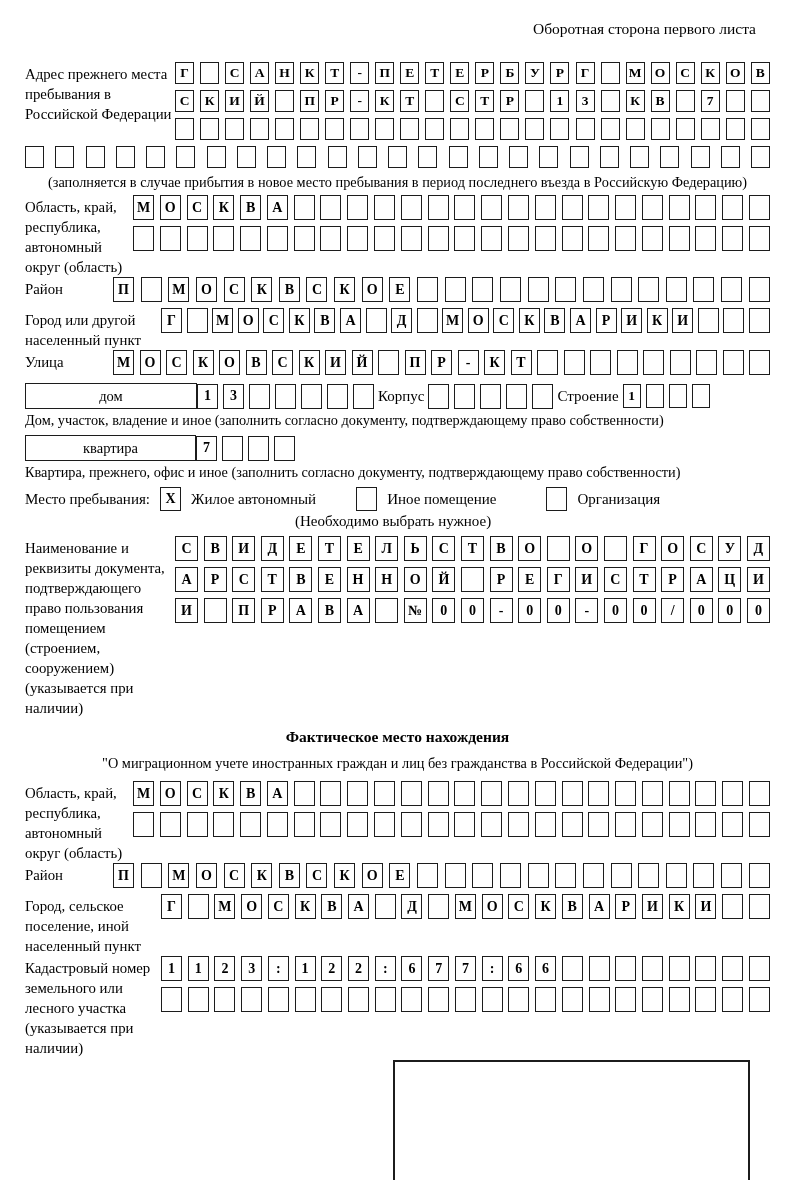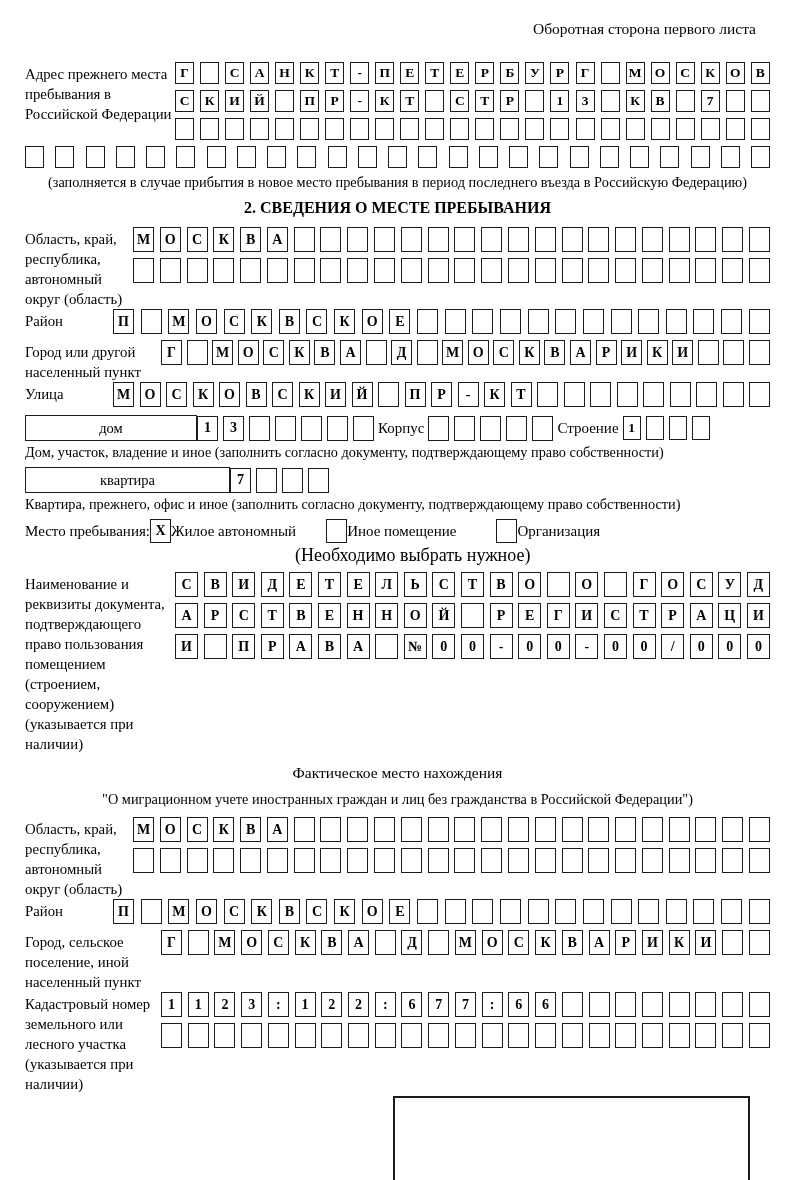--- a/index.html
+++ b/index.html
@@ -35,35 +35,35 @@
 
   .note { font-size:14.3px; text-align:center; margin:0 0 4px 0; }
   .sec-title { text-align:center; font-weight:bold; font-size:16px; margin:8px 0 10px 0; }
 
   .wide-box {
     border:1.6px solid #1c1c1c; height:26px;
     display:inline-flex; align-items:center; justify-content:center;
     font-size:14.5px;
   }
   .dom-box { width:172px; }
-  .kv-box { width:205px; }
+  .kv-box { width:171px; }
   .dom-row { display:flex; align-items:center; gap:0; margin:2px 0 3px 0; }
   .dom-row .txt { font-size:15px; padding:0 4px; }
   .caption { font-size:14.3px; margin:2px 0 6px 0; }
 
-  .mesto-row { display:flex; align-items:center; margin:2px 0 2px 0; }
+  .mesto-row { display:flex; align-items:center; gap:10px; margin:2px 0 2px 0; }
   .mesto-row .txt { font-size:15px; }
   .cb {
     width:21px; height:24px; border:1.6px solid #1c1c1c;
     display:inline-flex; align-items:center; justify-content:center;
     font-size:14px; font-weight:bold;
   }
-  .mesto-note { font-size:18px; margin:0 0 6px 270px; }
-
-  .fact-title { text-align:center; font-weight:normal; font-size:15.5px; margin:10px 0 8px 0; }
+  .mesto-note { font-size:15px; margin:0 0 6px 270px; }
+
+  .fact-title { text-align:center; font-weight:bold; font-size:15.5px; margin:10px 0 8px 0; }
   .fact-note { text-align:center; font-size:14.3px; line-height:19px; }
   .fact-note-wrap { margin-bottom:8px; }
 
   .stamp-wrap { margin-left:368px; width:357px; margin-top:2px; }
   .stamp-box { border:2px solid #1c1c1c; width:357px; height:172px; background:#fff; }
 </style>
 </head>
 <body>
 
 <div class="page">
@@ -175,21 +175,20 @@
       <span class="cell"></span>
       <span class="cell"></span>
       <span class="cell"></span>
       <span class="cell"></span>
       <span class="cell"></span>
       <span class="cell"></span>
       <span class="cell"></span>
     </div>
   <div class="note">(заполняется в случае прибытия в новое место пребывания в период последнего въезда в Российскую Федерацию)</div>
 
-  <div class="sec-title">2. СВЕДЕНИЯ О МЕСТЕ ПРЕБЫВАНИЯ</div>
 
   <div class="frow">
     <div class="lbl w105">Область, край, республика, автономный округ (область)</div>
     <div class="col">
       <div class="boxes md">
           <span class="cell">М</span>
           <span class="cell">О</span>
           <span class="cell">С</span>
           <span class="cell">К</span>
           <span class="cell">В</span>

